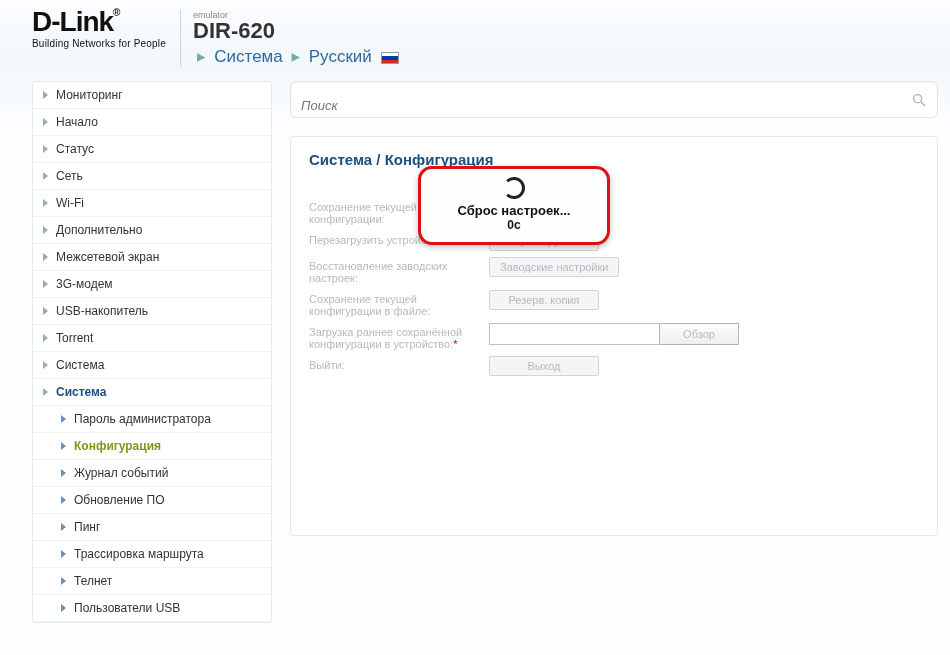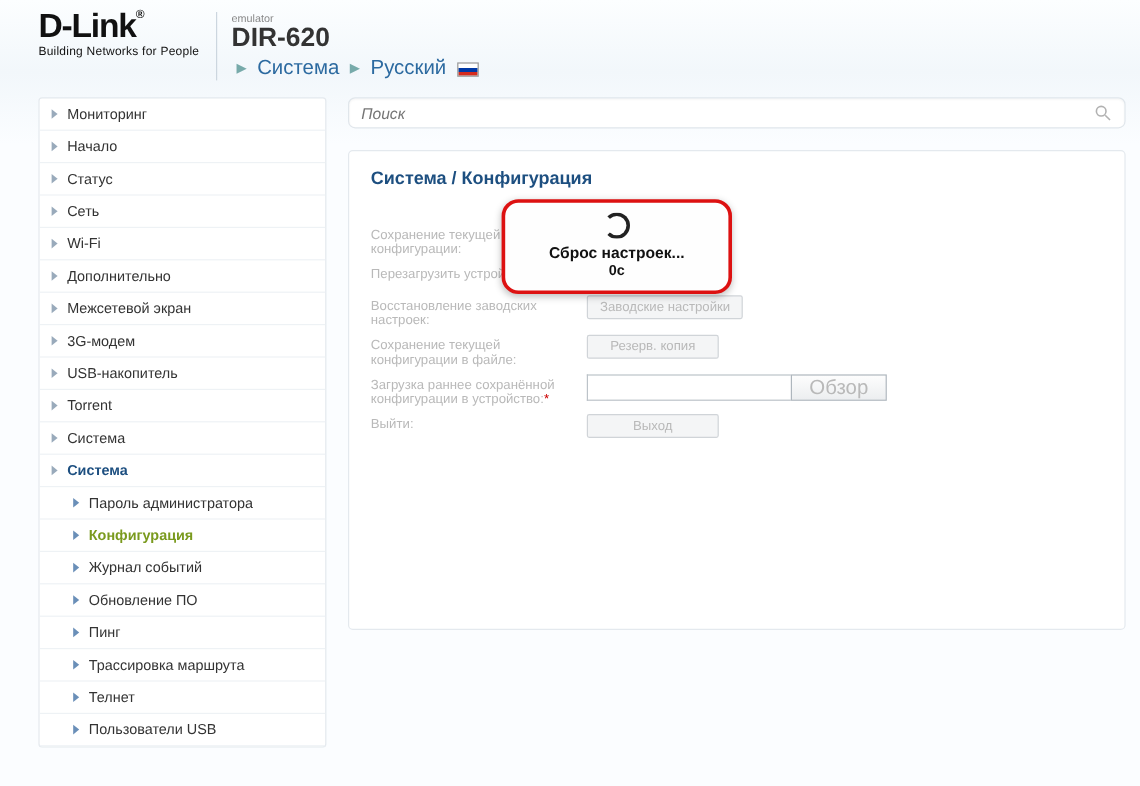--- a/index.html
+++ b/index.html
@@ -58,21 +58,21 @@
   .sub .side-item.current { color:#7a9a1e; font-weight:bold; }
 
   
   .main { flex:1; }
   .search {
     display:flex; align-items:center;
     background:#fff; border:1px solid #e0e6eb; border-radius:6px;
     padding:4px 10px; box-shadow: inset 0 1px 2px rgba(0,0,0,0.05);
     margin-bottom:18px;
   }
-  .search input { flex:1; border:none; outline:none; font-size:13px; color:#0f766e; font-style:italic; background:transparent; }
+  .search input { flex:1; border:none; outline:none; font-size:13px; color:#0f766e; font-style:italic; background:transparent;margin-top:12px; }
   .search .mag { width:16px; height:16px; opacity:.5; }
 
   .content {
     background:#fff; border:1px solid #e4e9ee; border-radius:4px;
     padding: 14px 18px 60px; min-height: 400px;
   }
   .page-title { font-size:15px; font-weight:bold; color:#1d4f80; margin-bottom:30px; }
   .page-title .sep { color:#1d4f80; }
 
   .form-row { display:flex; align-items:flex-start; margin-bottom:6px; }
@@ -82,21 +82,21 @@
     display:inline-block; min-width:110px; text-align:center;
     font-size:11px; color:#333;
     background:linear-gradient(#fdfdfd,#eceef0);
     border:1px solid #aeb6bd; border-radius:2px;
     padding:3px 10px; cursor:pointer;
   }
   .btn.disabled { color:#aaa; background:#f2f3f4; border-color:#d0d4d8; cursor:default; }
   .file-row { display:flex; }
   .file-input { width:170px; height:22px; border:1px solid #bcc3c9; border-right:none; background:#fff; }
   .file-btn {
-    width:80px; height:22px; font-size:17px; background:linear-gradient(#fdfdfd,#eceef0);
+    width:80px; height:22px; font-size:11px; background:linear-gradient(#fdfdfd,#eceef0);
     border:1px solid #aeb6bd; cursor:pointer;
   }
   .content.dim .form-row .lbl,
   .content.dim .btn,
   .content.dim .file-btn { color:#b9b9b9; }
   .content.dim .btn { border-color:#d0d4d8; background:#f4f5f6; }
 
   
   .modal {
     position:absolute;

